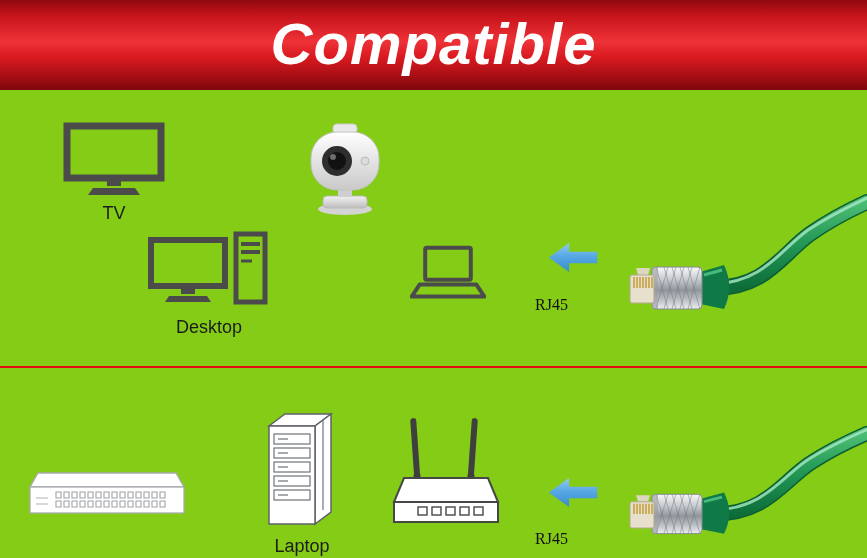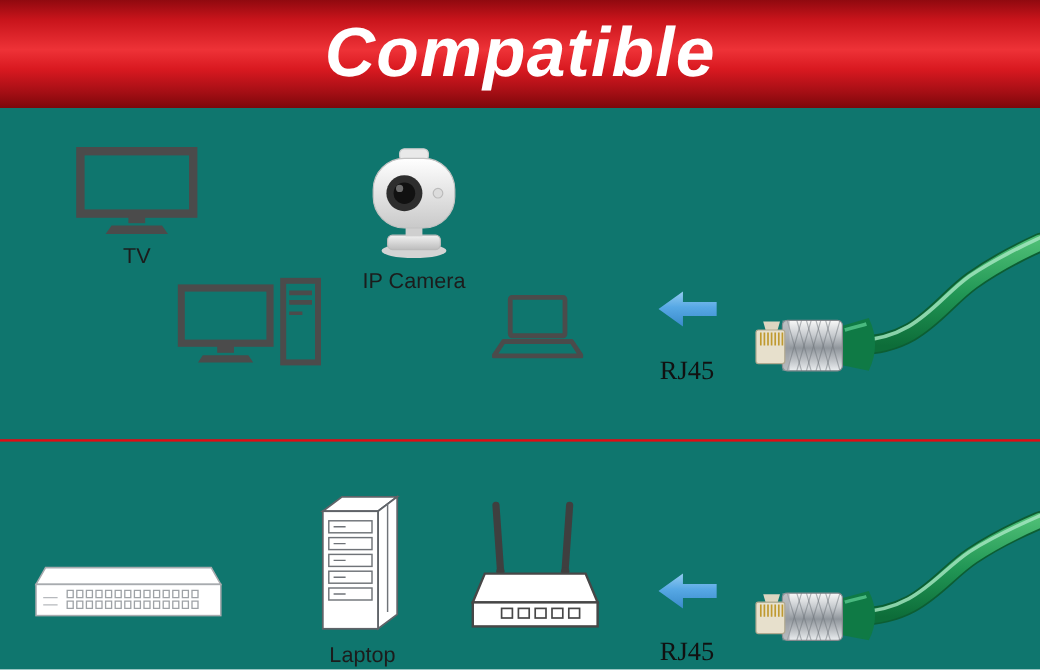--- a/index.html
+++ b/index.html
@@ -1,32 +1,32 @@
 <!DOCTYPE html>
 <html><head>
 <meta charset="utf-8">
 <style>
   * { margin:0; padding:0; box-sizing:border-box; }
   html,body { background:#ffffff; }
   body { font-family:"Liberation Sans", sans-serif; }
-  .stage { position:relative; width:867px; height:558px; background:#0f766e; overflow:hidden; }
+  .stage { position:relative; width:867px; height:558px; background:#84cc16; overflow:hidden; }
 
   .banner {
     position:absolute; left:0; top:0; width:867px; height:90px;
     background:linear-gradient(180deg,#90090f 0%,#c8141b 18%,#ee3237 46%,#d91920 64%,#a30e14 86%,#7c070b 100%);
     display:flex; align-items:center; justify-content:center;
   }
   .banner-title {
     color:#ffffff; font-size:58px; font-weight:bold; font-style:italic;
     letter-spacing:1px; padding-bottom:4px;
   }
 
   .abs { position:absolute; }
   .label { position:absolute; font-size:18px; color:#1c1c1c; text-align:center; }
-  .rj45  { position:absolute; font-family:"Liberation Serif", serif; font-size:22px; color:#111111; text-align:center; }
+  .rj45  { position:absolute; font-family:"Liberation Serif", serif; font-size:16px; color:#111111; }
   .divider { position:absolute; left:0; top:366px; width:867px; height:2px; background:#e30b13; }
 
   svg { display:block; width:100%; height:100%; }
 
   
   .pos-tv            { left:63px;  top:122px; width:102px; height:78px; }
   .pos-tv-label      { left:63px;  top:203px; width:102px; }
   .pos-cam           { left:303px; top:116px; width:84px;  height:102px; }
   .pos-cam-label     { left:283px; top:224px; width:124px; }
   .pos-desktop       { left:148px; top:231px; width:122px; height:82px; }
@@ -102,33 +102,33 @@
       <rect x="20" y="80" width="44" height="12" rx="4" fill="url(#gSilver)" stroke="#bbbbbb" stroke-width="1"></rect>
       <rect x="35" y="72" width="14" height="9" fill="#cfcfcf"></rect>
       <rect x="30" y="8" width="24" height="10" rx="4" fill="#e9e9e9" stroke="#cccccc" stroke-width="1"></rect>
       <rect x="8" y="16" width="68" height="58" rx="26" fill="url(#gBody)" stroke="#c2c2c2" stroke-width="1"></rect>
       <circle cx="34" cy="45" r="15" fill="#2e2e2e"></circle>
       <circle cx="34" cy="45" r="9" fill="#111111"></circle>
       <circle cx="30" cy="41" r="3" fill="#6d6d6d"></circle>
       <circle cx="62" cy="45" r="4" fill="#dcdcdc" stroke="#bbbbbb" stroke-width="1"></circle>
     </svg>
   </div>
-  <span class="label pos-cam-label">IP Camera</span>
 
   <div class="abs pos-desktop">
     <svg viewBox="0 0 122 82">
       <rect x="3" y="9" width="74" height="46" fill="none" stroke="#4b4b4b" stroke-width="6"></rect>
       <rect x="33" y="57" width="14" height="6" fill="#4b4b4b"></rect>
       <polygon points="21,65 59,65 63,71 17,71" fill="#4b4b4b"></polygon>
       <rect x="88" y="3" width="29" height="68" fill="none" stroke="#4b4b4b" stroke-width="5"></rect>
       <line x1="93" y1="13" x2="112" y2="13" stroke="#4b4b4b" stroke-width="4"></line>
       <line x1="93" y1="21" x2="112" y2="21" stroke="#4b4b4b" stroke-width="4"></line>
       <line x1="93" y1="30" x2="104" y2="30" stroke="#4b4b4b" stroke-width="3"></line>
     </svg>
   </div>
+  <span class="label pos-desktop-label">Desktop</span>
 
   <div class="abs pos-laptop">
     <svg viewBox="0 0 95 74">
       <rect x="19" y="3" width="57" height="40" rx="2" fill="none" stroke="#4b4b4b" stroke-width="5"></rect>
       <polygon points="12,49 83,49 93,64 2,64" fill="none" stroke="#4b4b4b" stroke-width="5" stroke-linejoin="round"></polygon>
     </svg>
   </div>
 
   <div class="abs pos-arrow1">
     <svg viewBox="0 0 50 32">

